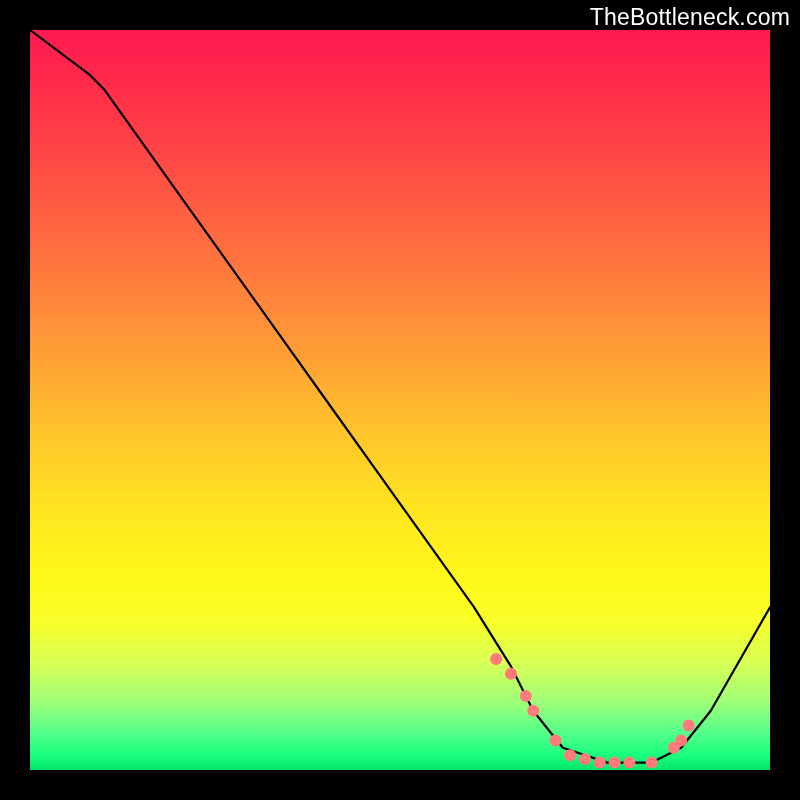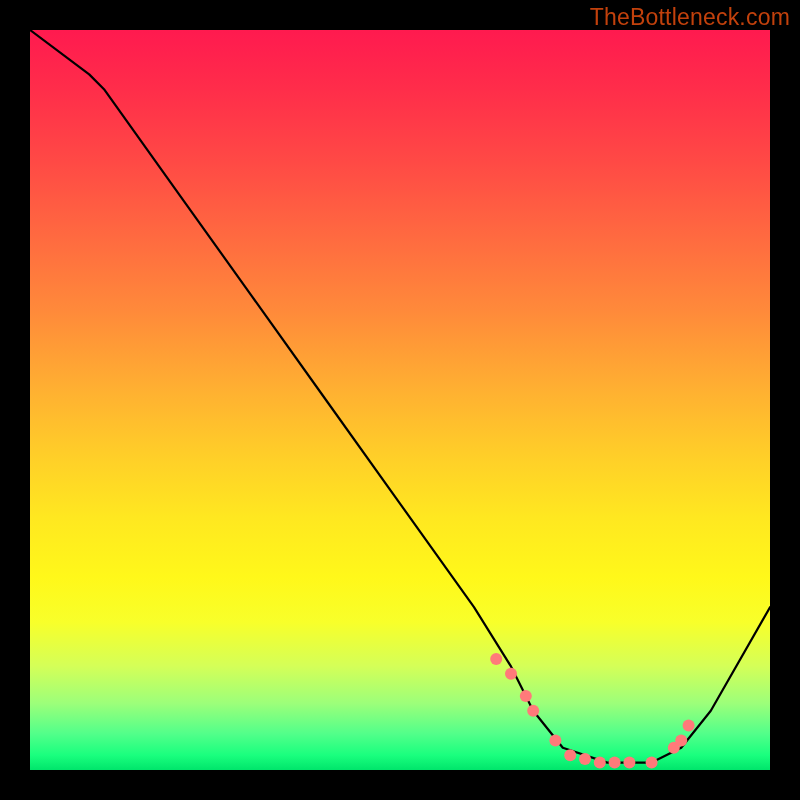--- a/index.html
+++ b/index.html
@@ -8,21 +8,21 @@
     height: 800px;
     background: #000;
     position: relative;
     overflow: hidden;
     font-family: Arial, Helvetica, sans-serif;
   }
   .watermark {
     position: absolute;
     top: 4px;
     right: 10px;
-    color: #c2410c;
+    color: #ffffff;
     font-size: 23px;
     font-weight: normal;
     letter-spacing: 0.2px;
     z-index: 5;
   }
   .plot-area {
     position: absolute;
     left: 30px;
     top: 30px;
     width: 740px;

